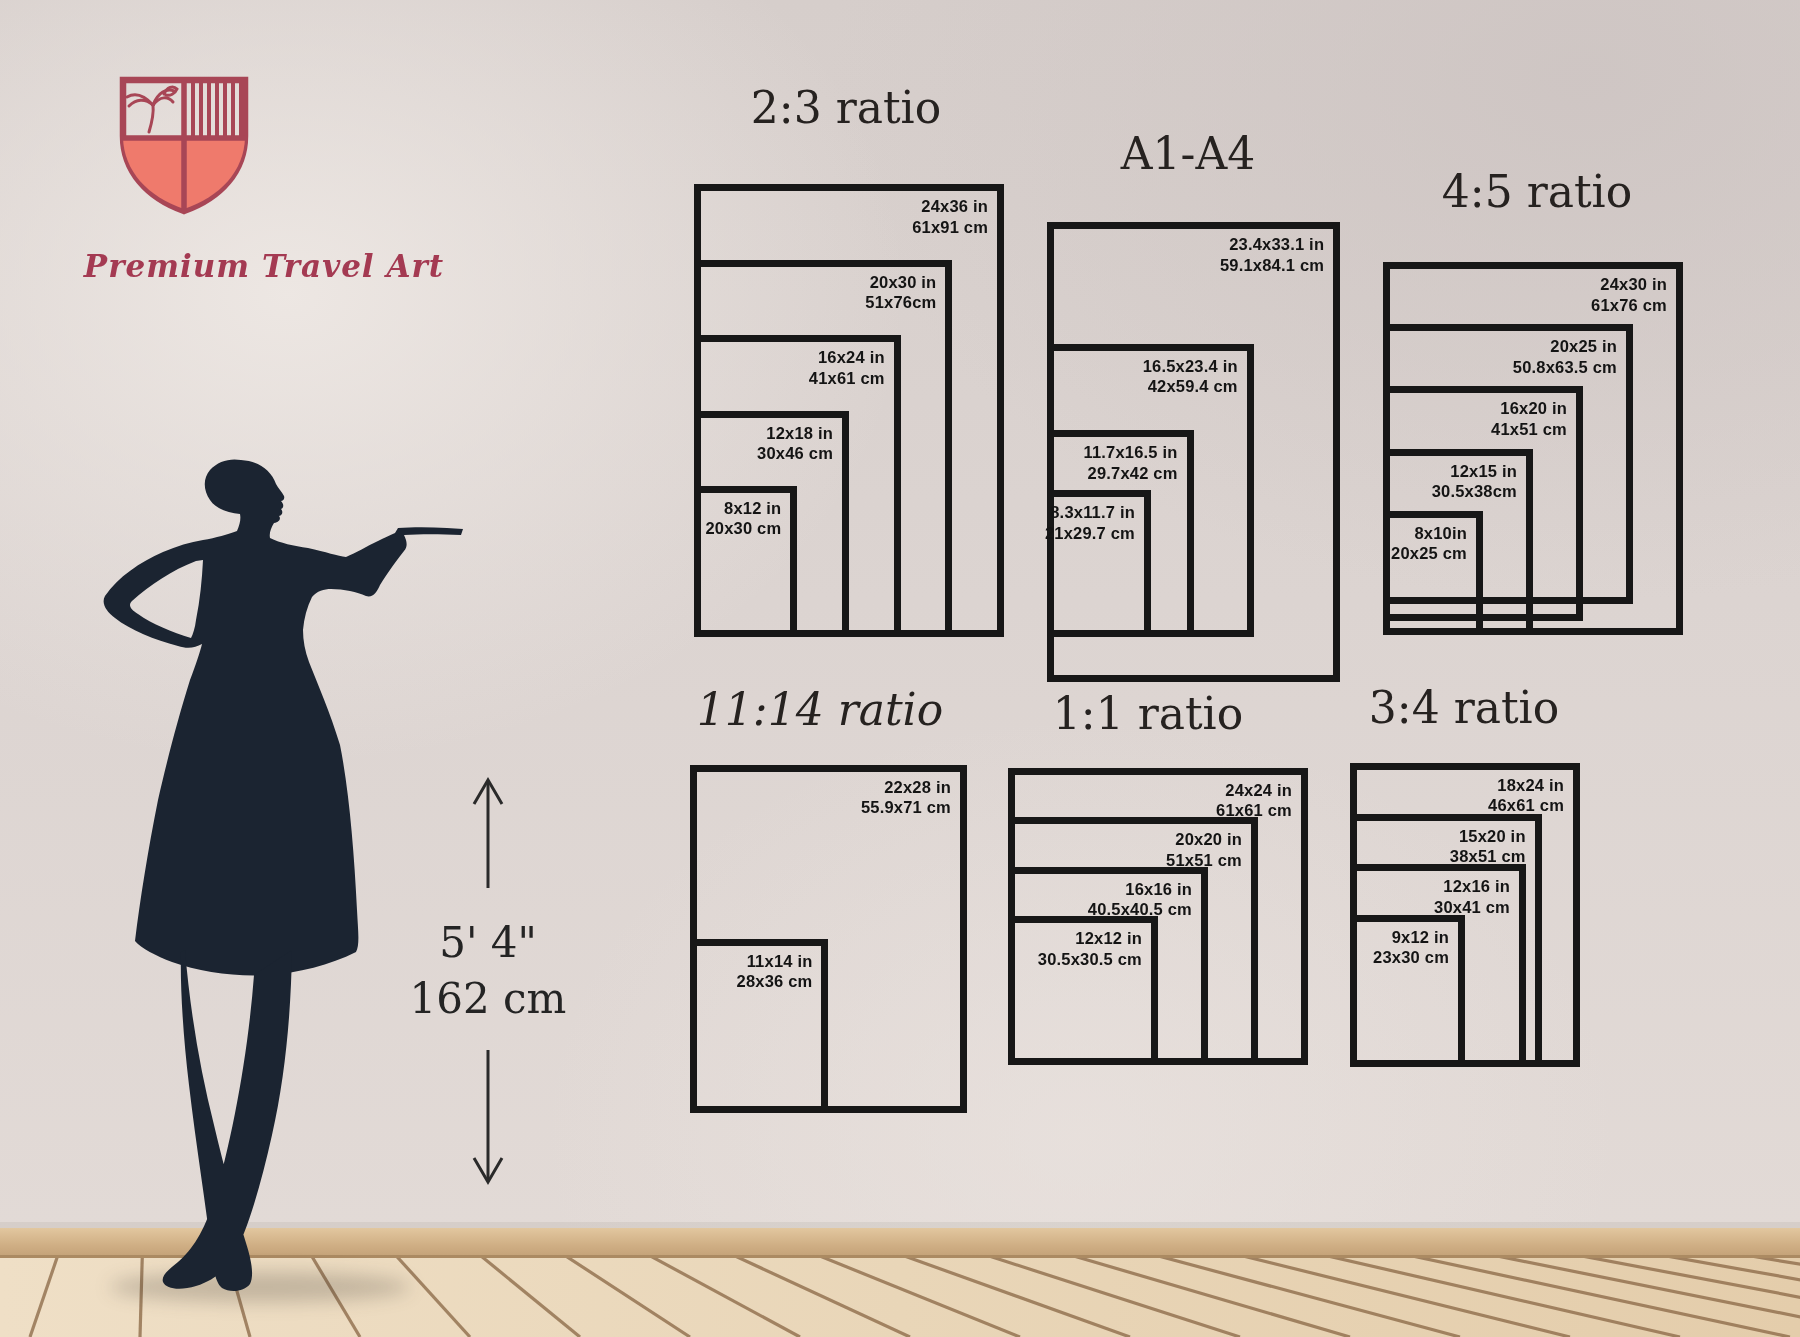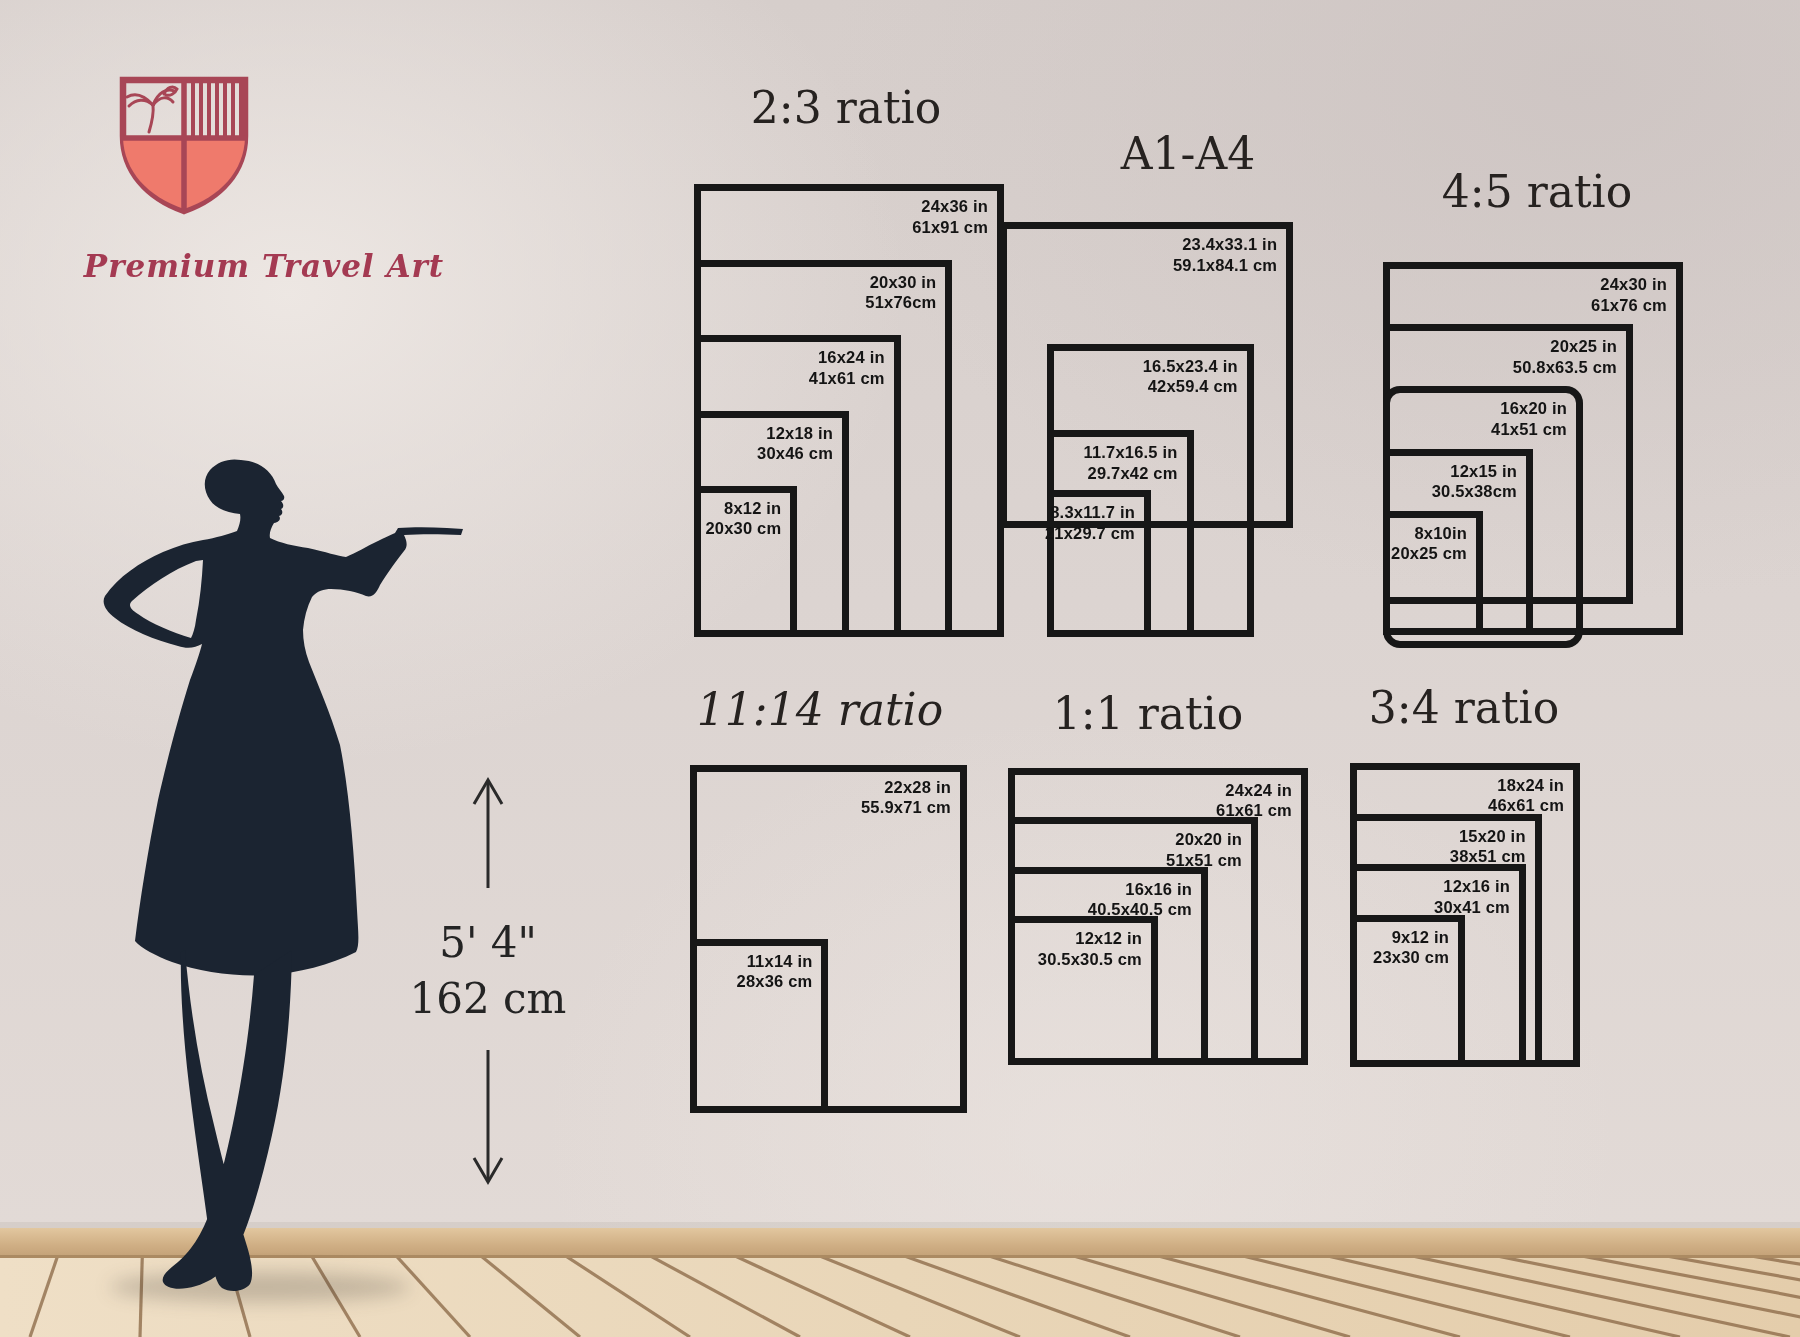--- a/index.html
+++ b/index.html
@@ -233,21 +233,21 @@
           <div>30x46 cm</div>
         </div>
       </div>
       <div class="frame" style="left: 694px; top: 486.04px; width: 103.36px; height: 150.96px;">
         <div class="frame-label">
           <div>8x12 in</div>
           <div>20x30 cm</div>
         </div>
       </div>
       <div class="group-title" style="left: 1188px; top: 128px;">A1-A4</div>
-      <div class="frame" style="left: 1000px; top: 222.257px; width: 293.202px; height: 306px;">
+      <div class="frame" style="left: 1047px; top: 222.257px; width: 293.202px; height: 460px;">
         <div class="frame-label">
           <div>23.4x33.1 in</div>
           <div>59.1x84.1 cm</div>
         </div>
       </div>
       <div class="frame" style="left: 1047px; top: 343.798px; width: 206.745px; height: 293.202px;">
         <div class="frame-label">
           <div>16.5x23.4 in</div>
           <div>42x59.4 cm</div>
         </div>
@@ -270,21 +270,21 @@
           <div>24x30 in</div>
           <div>61x76 cm</div>
         </div>
       </div>
       <div class="frame" style="left: 1383px; top: 324.25px; width: 250px; height: 280px;">
         <div class="frame-label">
           <div>20x25 in</div>
           <div>50.8x63.5 cm</div>
         </div>
       </div>
-      <div class="frame" style="left: 1383px; top: 386.4px; width: 200px; height: 262px; border-radius: 17px;">
+      <div class="frame" style="left: 1383px; top: 386.4px; width: 200px; height: 235px;">
         <div class="frame-label">
           <div>16x20 in</div>
           <div>41x51 cm</div>
         </div>
       </div>
       <div class="frame" style="left: 1383px; top: 448.55px; width: 150px; height: 186.45px;">
         <div class="frame-label">
           <div>12x15 in</div>
           <div>30.5x38cm</div>
         </div>

